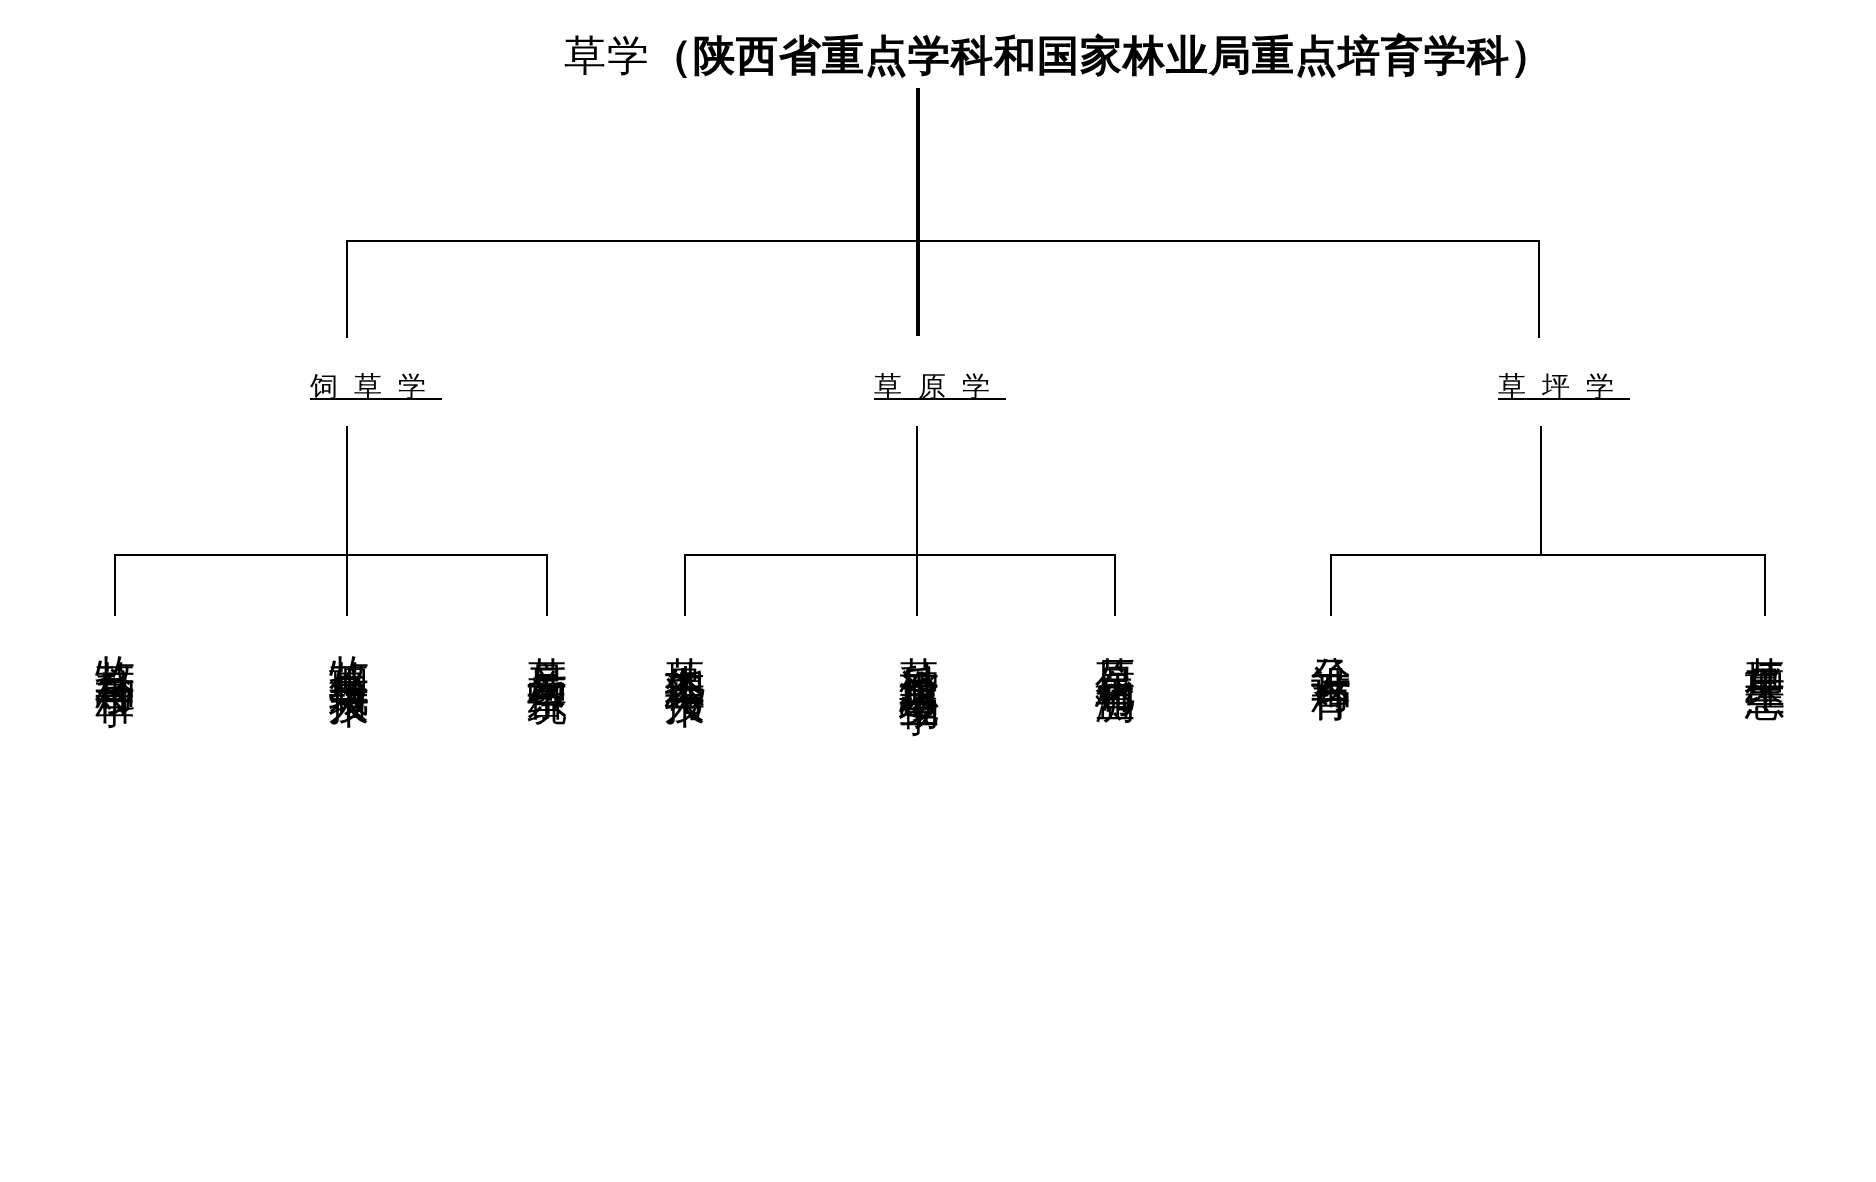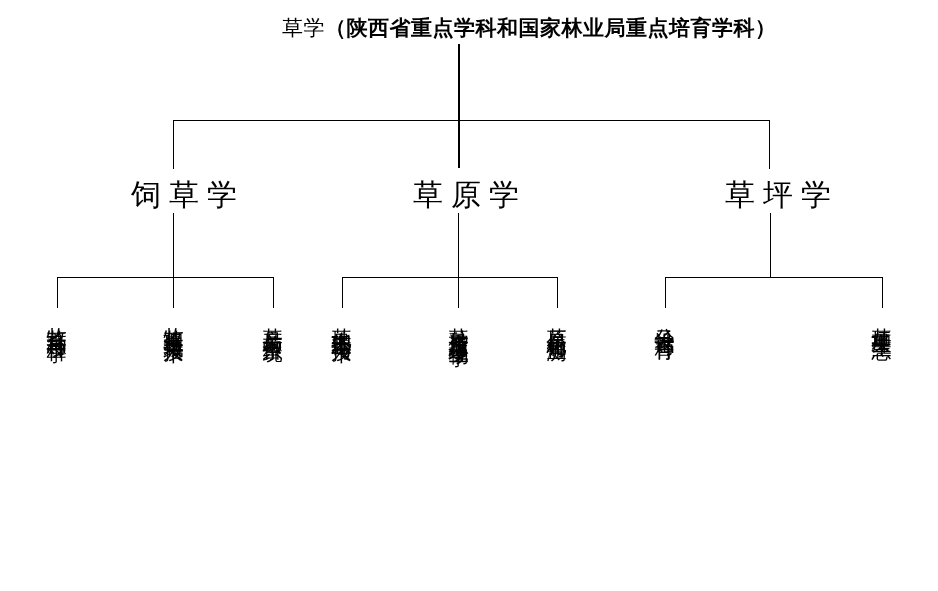--- a/index.html
+++ b/index.html
@@ -29,25 +29,26 @@
     letter-spacing: 0.5px;
     white-space: nowrap;
   }
   .root-title .qualifier {
     font-weight: bold;
   }
   .branch-label {
     position: absolute;
     top: 181px;
     transform: translateX(-50%);
-    font-size: 30px;
+    font-size: 14px;
     line-height: 27px;
     letter-spacing: 8px;
     text-indent: 8px;     
     white-space: nowrap;
+    text-decoration: underline;
   }
   .leaf-label {
     position: absolute;
     top: 312px;
     transform: translateX(-50%);
     writing-mode: vertical-rl;
     text-orientation: upright;
     font-size: 20px;
     line-height: 24px;
     letter-spacing: 2px;

